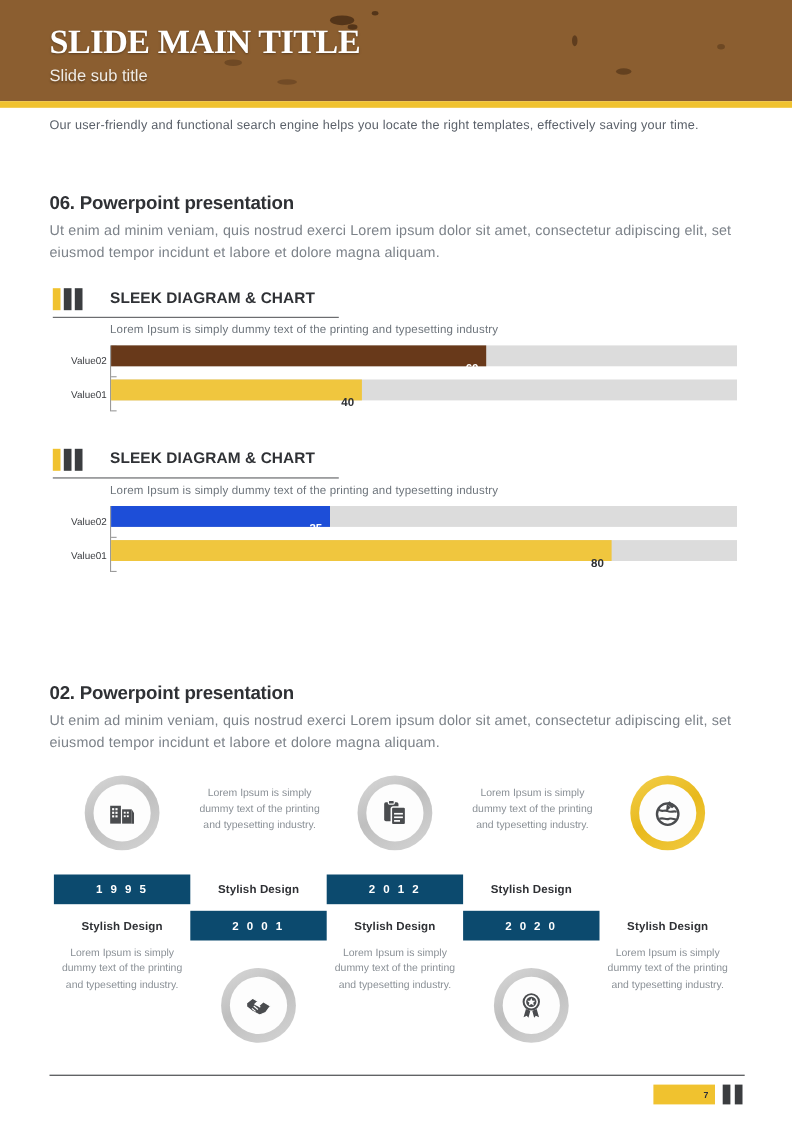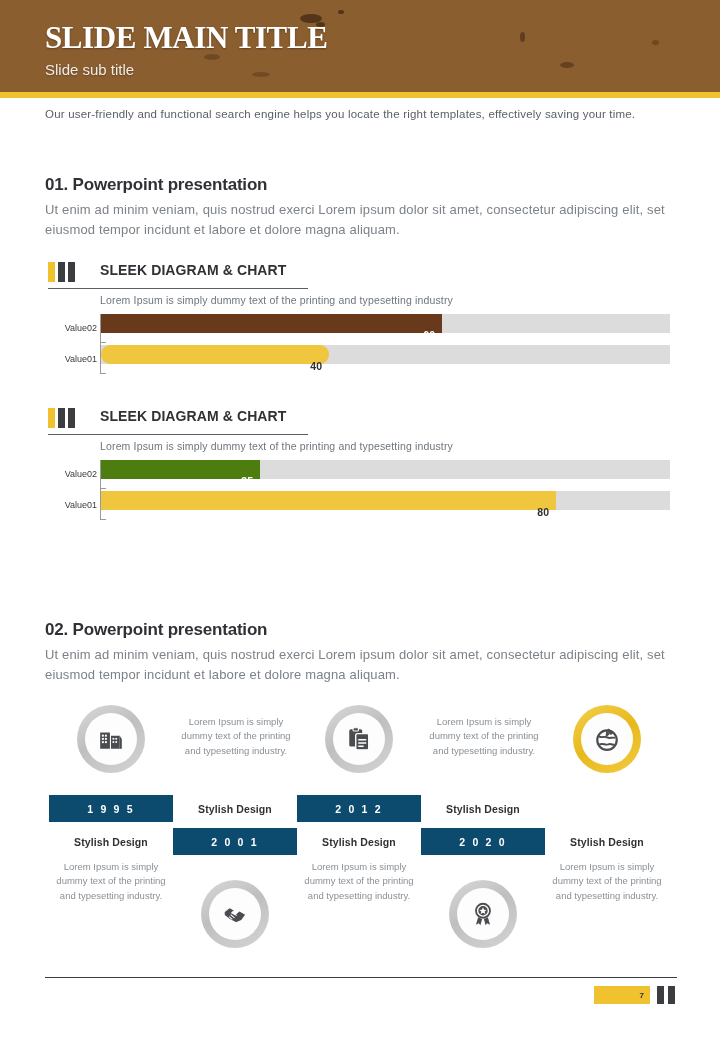--- a/index.html
+++ b/index.html
@@ -153,21 +153,21 @@
     <div class="header-speck" style="left:204px;top:54px;width:16px;height:6px;opacity:.5;"></div>
     <div class="header-speck" style="left:652px;top:40px;width:7px;height:5px;opacity:.55;"></div>
     <div class="header-speck" style="left:252px;top:72px;width:18px;height:5px;opacity:.45;"></div>
     <div class="hdr-title">SLIDE MAIN TITLE</div>
     <div class="hdr-sub">Slide sub title</div>
   </div>
   <div class="hdr-rule"></div>
 
   <div class="intro">Our user-friendly and functional search engine helps you locate the right templates, effectively saving your time.</div>
 
-  <div class="sec-title" style="top:175px;">01. Powerpoint presentation</div>
+  <div class="sec-title" style="top:175px;">06. Powerpoint presentation</div>
   <div class="sec-body" style="top:200px;">Ut enim ad minim veniam, quis nostrud exerci   Lorem ipsum dolor sit amet, consectetur adipiscing elit, set eiusmod tempor incidunt et labore et dolore magna aliquam.</div>
 
   <div class="chart-block" style="top:262px;">
     <div class="ch-marks">
       <i class="y"></i>
       <i class="d"></i>
       <i class="d"></i>
     </div>
     <div class="ch-head">SLEEK DIAGRAM &amp; CHART</div>
     <div class="ch-rule"></div>
@@ -182,21 +182,21 @@
       <div class="cat-lab" style="left:2px;top:9px;">Value02</div>
       <div class="bar-row" style="top:0px;">
         <div class="bar-track"></div>
         <div class="bar-fill" style="width:341px;background:#68391a;">
           <span class="bar-val">60</span>
         </div>
       </div>
       <div class="cat-lab" style="left:2px;top:40px;">Value01</div>
       <div class="bar-row" style="top:31px;">
         <div class="bar-track"></div>
-        <div class="bar-fill" style="width:228px;background:#f0c63e;border-radius:9px;">
+        <div class="bar-fill" style="width:228px;background:#f0c63e;">
           <span class="bar-val dark">40</span>
         </div>
       </div>
     </div>
   </div>
 
   <div class="chart-block" style="top:408px;">
     <div class="ch-marks">
       <i class="y"></i>
       <i class="d"></i>
@@ -208,21 +208,21 @@
 
     <div class="chart">
       <div class="axis">
         <span class="tk" style="top:0px;"></span>
         <span class="tk" style="top:28px;"></span>
         <span class="tk" style="top:59px;"></span>
       </div>
       <div class="cat-lab" style="left:2px;top:9px;">Value02</div>
       <div class="bar-row" style="top:0px;">
         <div class="bar-track"></div>
-        <div class="bar-fill" style="width:159px;background:#4d7c0f;padding-left:8px;">
+        <div class="bar-fill" style="width:199px;background:#1d4ed8;padding-left:8px;">
           <span class="bar-val">35</span>
         </div>
       </div>
       <div class="cat-lab" style="left:2px;top:40px;">Value01</div>
       <div class="bar-row" style="top:31px;">
         <div class="bar-track"></div>
         <div class="bar-fill" style="width:455px;background:#f0c63e;">
           <span class="bar-val dark">80</span>
         </div>
       </div>

